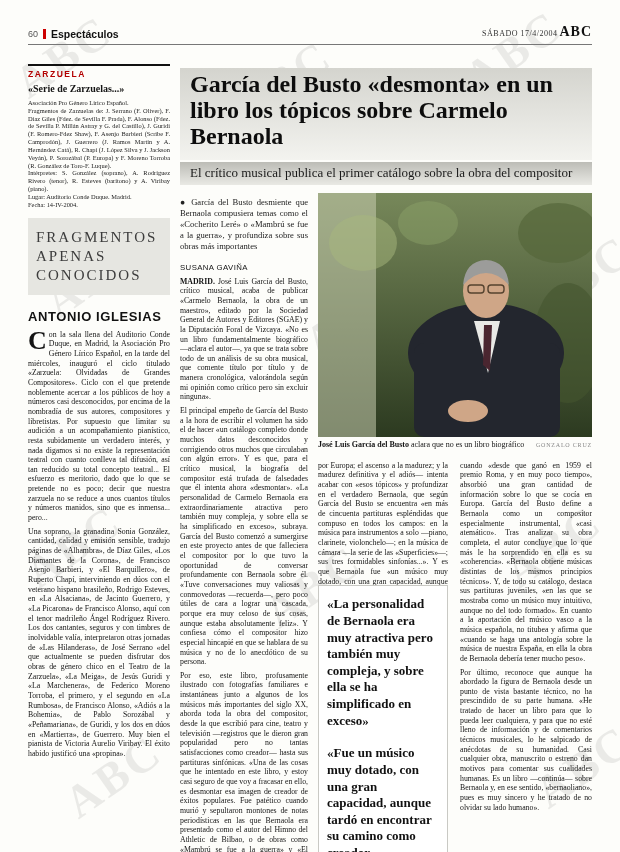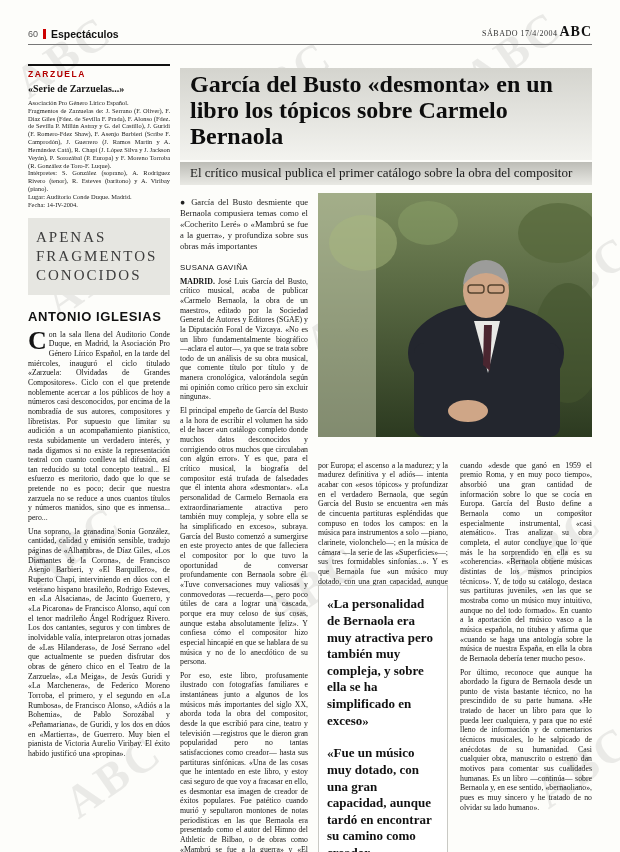--- a/index.html
+++ b/index.html
@@ -110,22 +110,22 @@
   </div>
   <div class="zz-title">«Serie de Zarzuelas...»</div>
   <div class="credits">
       <p>Asociación Pro Género Lírico Español.</p>
       <p>Fragmentos de Zarzuelas de: J. Serrano (F. Oliver), F. Díaz Giles (Fdez. de Sevilla F. Prada), F. Alonso (Fdez. de Sevilla P. Millán Astray y G. del Castillo), J. Guridi (F. Romero-Fdez Shaw), F. Asenjo Barbieri (Scribe F. Camprodón), J. Guerrero (J. Ramos Martín y A. Hernández Catá), R. Chapí (J. López Silva y J. Jackson Veyán), P. Sorozábal (P. Europa) y F. Moreno Torroba (R. González de Toro-F. Luque).</p>
       <p>Intérpretes: S. González (soprano), A. Rodríguez Rivero (tenor), R. Esteves (barítono) y A. Viribay (piano).</p>
       <p>Lugar: Auditorio Conde Duque. Madrid.</p>
       <p>Fecha: 14-IV-2004.</p>
     </div>
   <div class="gray-box">
+    <div>FRAGMENTOS</div>
     <div>APENAS</div>
-    <div>FRAGMENTOS</div>
     <div>CONOCIDOS</div>
   </div>
   <div class="sb-byline">ANTONIO IGLESIAS</div>
   <div class="sb-body">
     <p class="sb-first">
       <span class="dropcap">C</span><span>on la sala llena del Auditorio Conde Duque, en Madrid, la Asociación Pro Género Lírico Español, en la tarde del miércoles, inauguró el ciclo titulado «Zarzuela: Olvidadas de Grandes Compositores». Ciclo con el que pretende noblemente acercar a los públicos de hoy a números casi desconocidos, por encima de la nombradía de sus autores, compositores y libretistas. Por supuesto que limitar su audición a un acompañamiento pianístico, resta subidamente un verdadero interés, y nada digamos si no existe la representación teatral con cuanto conlleva tal difusión, así tan reducido su total concepto teatral... El esfuerzo es meritorio, dado que lo que se pretende no es poco; decir que nuestra zarzuela no se reduce a unos cuantos títulos y números manidos, sino que es inmensa... pero...</span>
     </p>
     <div>
         <p>Una soprano, la granadina Sonia González, cantidad, calidad y emisión sensible, tradujo páginas de «Alhambra», de Díaz Giles, «Los Diamantes de la Corona», de Francisco Asenjo Barbieri, y «El Barquillero», de Ruperto Chapí, interviniendo en dúos con el veterano hispano brasileño, Rodrigo Esteves, en «La Alsaciana», de Jacinto Guerrero, y «La Picarona» de Francisco Alonso, aquí con el tenor madrileño Ángel Rodríguez Rivero. Los dos cantantes, seguros y con timbres de inolvidable valía, interpretaron otras jornadas de «Las Hilanderas», de José Serrano «del que actualmente se pueden disfrutar dos obras de género chico en el Teatro de la Zarzuela», «La Meiga», de Jesús Guridi y «La Marchenera», de Federico Moreno Torroba, el primero, y el segundo en «La Rumbosa», de Francisco Alonso, «Adiós a la Bohemia», de Pablo Sorozábal y «Peñamariana», de Guridi, y los dos en dúos en «Martierra», de Guerrero. Muy bien el pianista de Victoria Aurelio Viribay. El éxito habido justificó una «propina».</p>
       </div>
@@ -174,20 +174,26 @@
         <polygon points="156,128 182,128 170,180" fill="#e9e9e6"></polygon>
         <polygon points="166,132 174,132 172,178 165,172" fill="#4a2630"></polygon>
         <ellipse cx="168" cy="98" rx="23" ry="27" fill="#cfa687"></ellipse>
         <path d="M145,92 Q147,68 168,67 Q189,68 191,92 Q180,80 168,80 Q156,80 145,92 Z" fill="#9c9c9a"></path>
         <rect x="150" y="92" width="16" height="8" rx="3" fill="none" stroke="#55432f" stroke-width="1.4"></rect>
         <rect x="170" y="92" width="16" height="8" rx="3" fill="none" stroke="#55432f" stroke-width="1.4"></rect>
         <ellipse cx="150" cy="218" rx="20" ry="11" fill="#cfa687"></ellipse>
       </svg>
     </div>
 
+    <div class="caption">
+      <div class="cap-text">
+        <span class="cap-name">José Luis García del Busto</span><span> aclara que no es un libro biográfico</span>
+      </div>
+      <div class="credit">GONZALO CRUZ</div>
+    </div>
 
     <div class="col2">
       <div class="col2-text">
           <p>por Europa; el ascenso a la madurez; y la madurez definitiva y el adiós— intenta acabar con «esos tópicos» y profundizar en el verdadero Bernaola, que según García del Busto se encuentra «en más de cincuenta partituras espléndidas que compuso en todos los campos: en la música para instrumentos a solo —piano, clarinete, violonchelo—; en la música de cámara —la serie de las «Superficies»—; sus tres formidables sinfonías...». Y es que Bernaola fue «un músico muy dotado, con una gran capacidad, aunque tardó en encontrar su camino como creador». «Venía de un pueblo, de una cultura de banda —explica—, de muy alto nivel como clarinetista de una banda y sentía que él podía aspirar a hacer algo más». Es entonces,</p>
         </div>
       <div class="quote-box">
         <div class="pullquote">«La personalidad de Bernaola era muy atractiva pero también muy compleja, y sobre ella se ha simplificado en exceso»</div>
         <div class="pullquote">«Fue un músico muy dotado, con una gran capacidad, aunque tardó en encontrar su camino como creador»</div>
       </div>
     </div>

